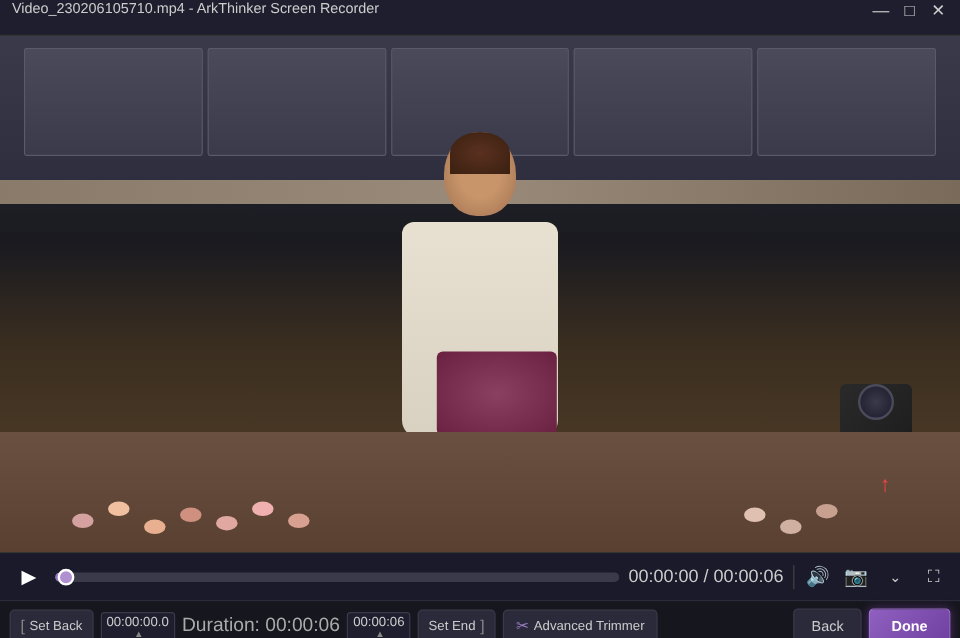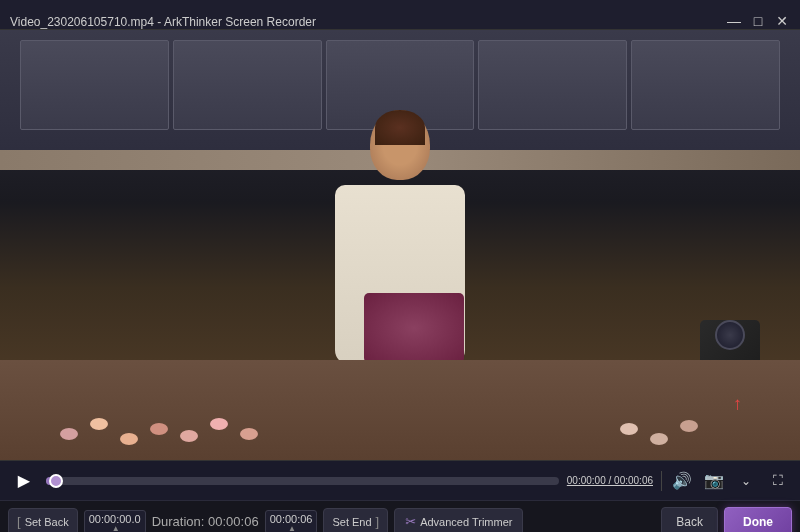--- a/index.html
+++ b/index.html
@@ -8,21 +8,21 @@
       height: 532px;
       background: #1a1a2e;
       font-family: 'Segoe UI', Arial, sans-serif;
       overflow: hidden;
       user-select: none;
     }
 
     
     .title-bar {
       display: flex;
-      align-items: flex-end;
+      align-items: flex-start;
       justify-content: space-between;
       background: #1e1e2e;
       height: 30px;
       padding: 0 10px;
       border-bottom: 1px solid #333;
     }
     .title-bar-text {
       font-size: 12px;
       color: #ccc;
     }
@@ -221,25 +221,24 @@
       left: 2%;
       top: 50%;
       transform: translate(-50%, -50%);
       width: 14px;
       height: 14px;
       background: #b090d0;
       border-radius: 50%;
       border: 2px solid #fff;
     }
     .time-display {
-      font-size: 10px;
+      font-size: 15px;
       color: #ccc;
       white-space: nowrap;
       flex-shrink: 0;
-      text-decoration: underline;
     }
     .ctrl-sep {
       width: 1px;
       height: 20px;
       background: #444;
       flex-shrink: 0;
     }
     .icon-btn {
       width: 24px;
       height: 24px;
@@ -303,21 +302,21 @@
       margin-left: 2px;
     }
     .spin-arrow {
       font-size: 8px;
       color: #888;
       cursor: pointer;
       line-height: 1;
     }
 
     .label-text {
-      font-size: 13px;
+      font-size: 16px;
       color: #aaa;
     }
     .spacer { flex: 1; }
     .back-btn {
       background: #2a2a3a;
       border: 1px solid #3a3a4a;
       border-radius: 4px;
       padding: 4px 14px;
       cursor: pointer;
       color: #ccc;

